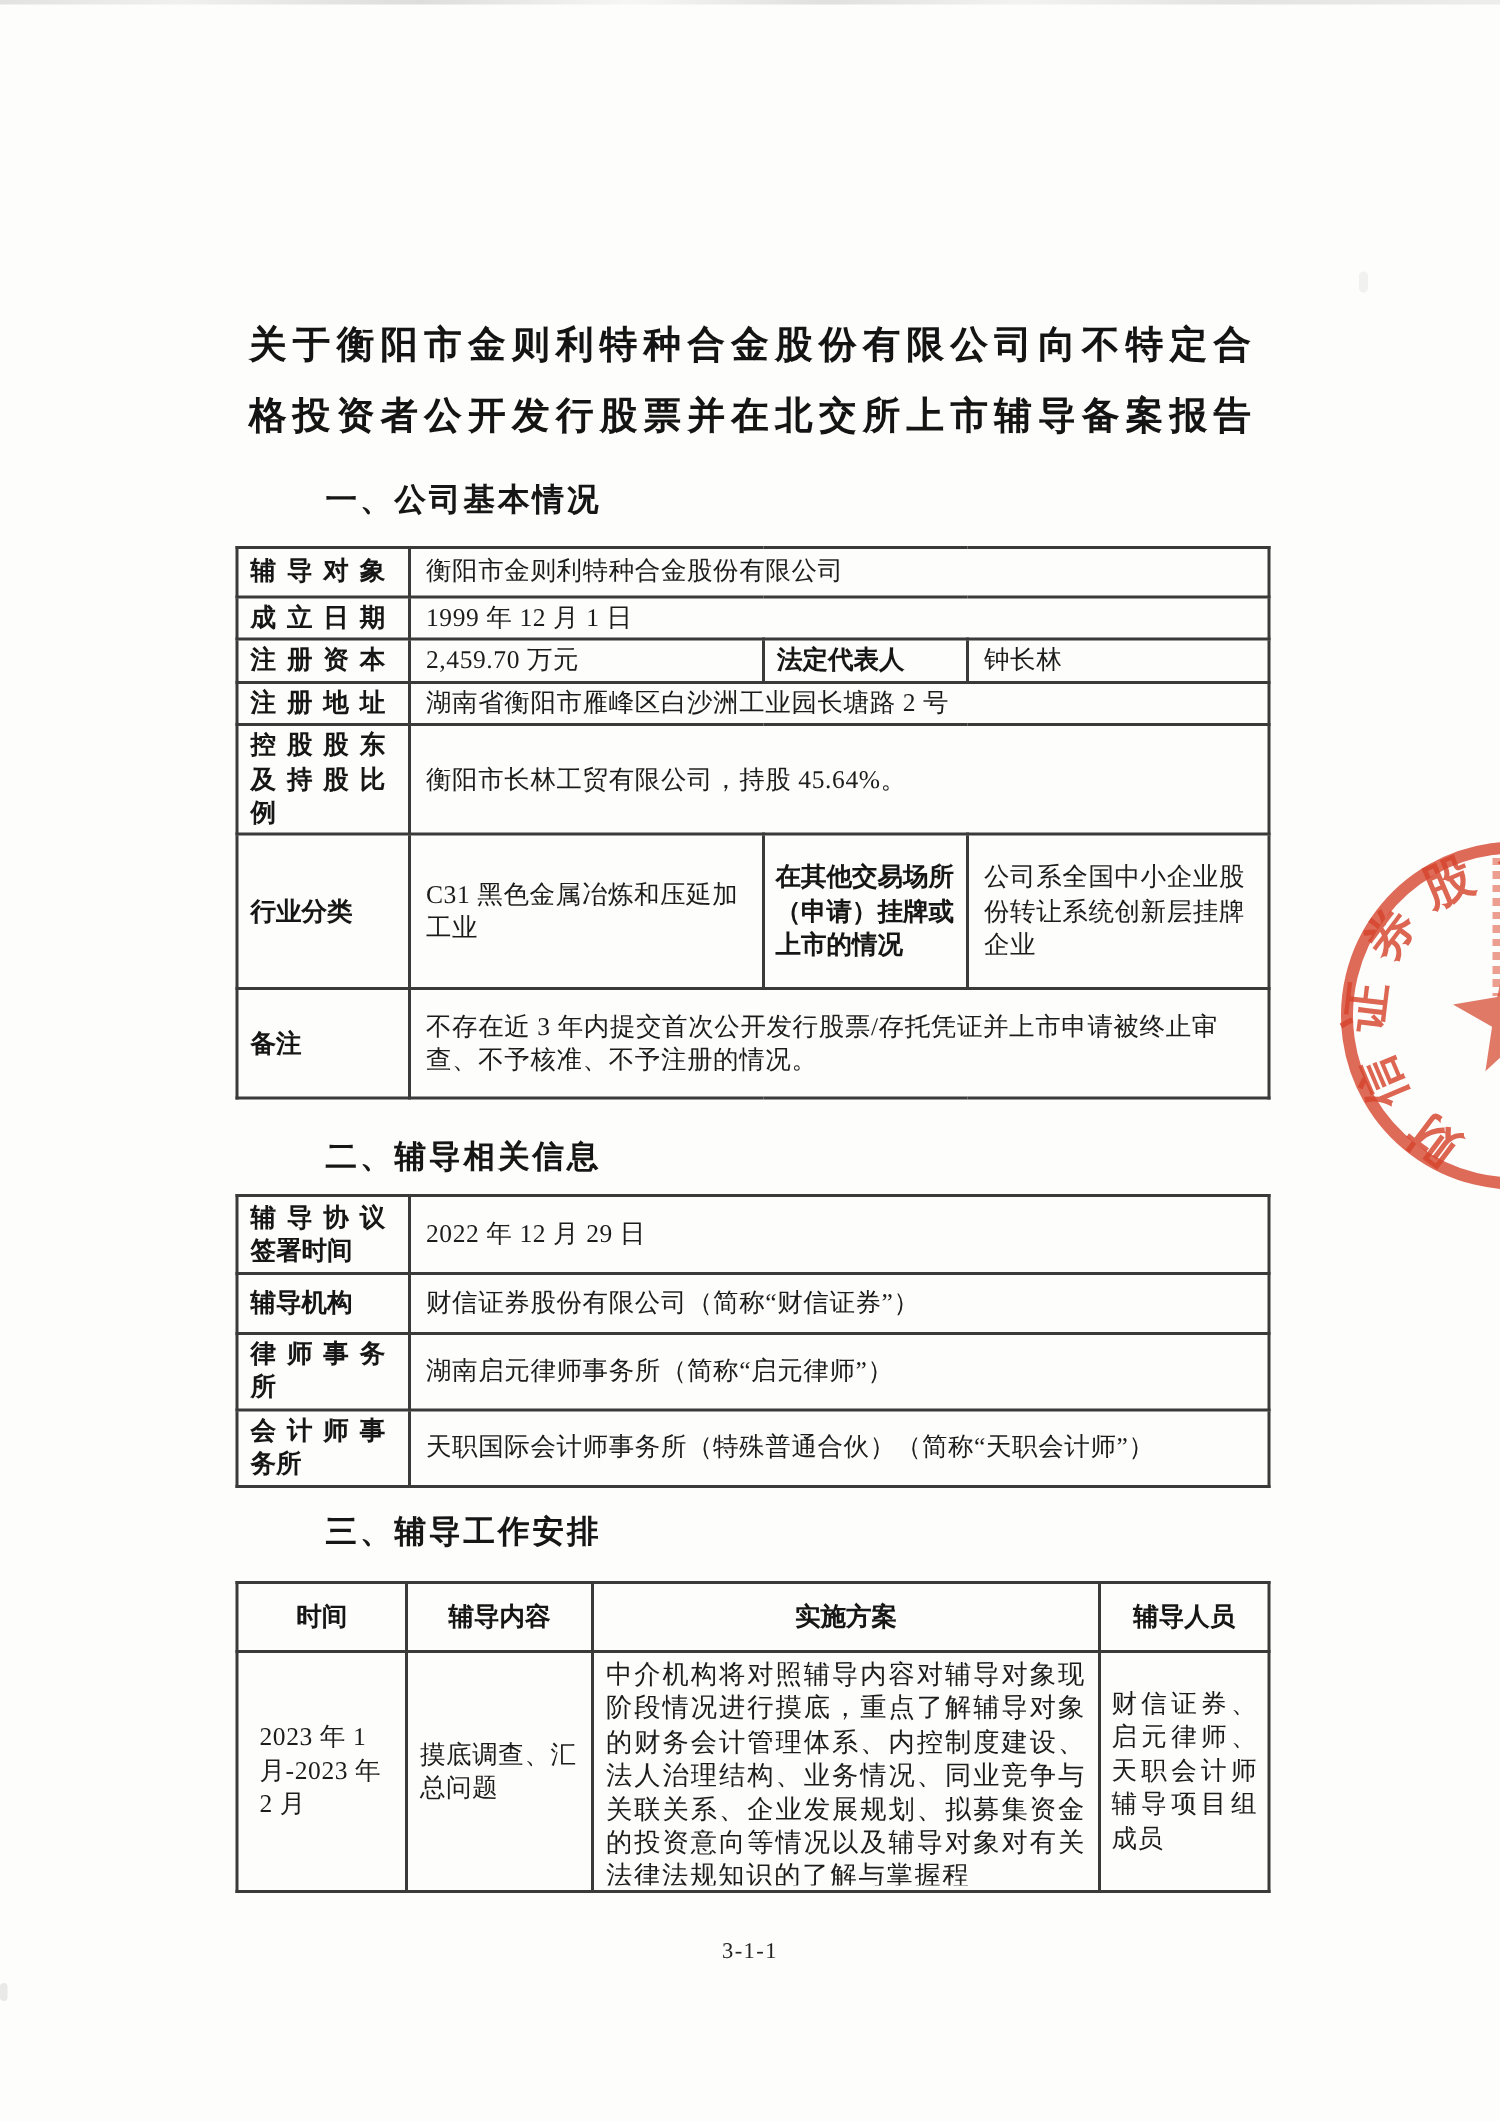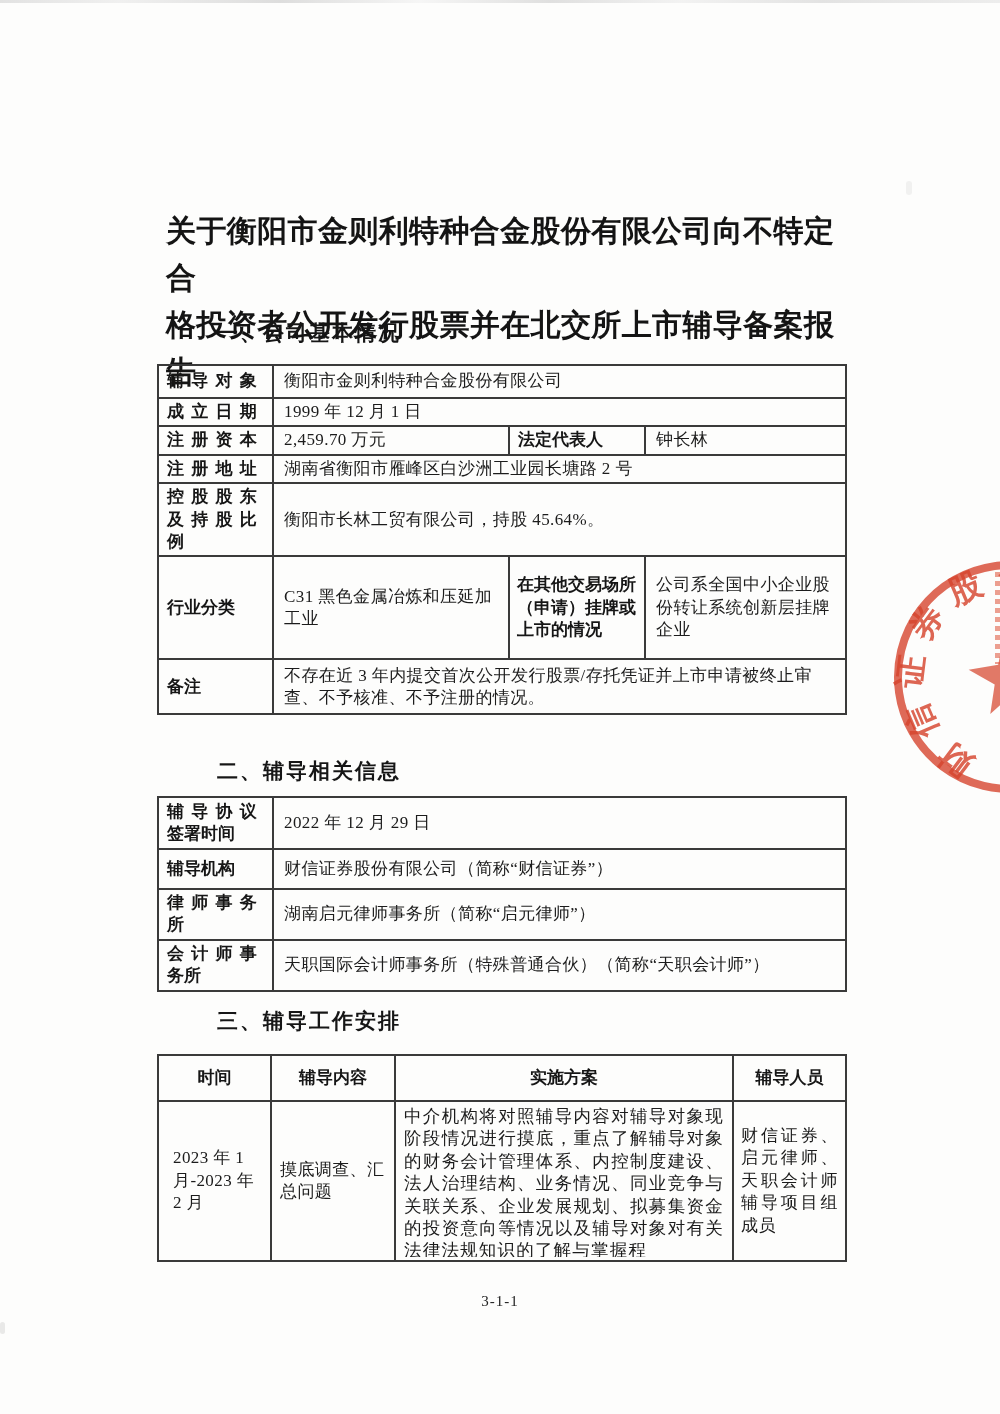--- a/index.html
+++ b/index.html
@@ -10,21 +10,21 @@
   }
   .page{position:absolute;inset:0;}
   .scan-top{
     position:absolute;left:0;top:0;width:100%;height:3px;opacity:.5;
     background:linear-gradient(90deg,#c7c7c7 0%,#e3e3e3 12%,#bdbdbd 28%,#efefef 42%,#c2c2c2 55%,#e8e8e8 68%,#c9c9c9 82%,#dddddd 100%);
   }
   .scan-dot{position:absolute;background:#9a9a9a;border-radius:3px;}
   .title{
     position:absolute;left:166px;top:207px;width:668px;
     font-family:"Liberation Sans","DejaVu Sans",sans-serif;
-    font-weight:700;font-size:30px;line-height:47px;color:#141414;
+    font-weight:700;font-size:25px;line-height:47px;color:#141414;
   }
   .title-line{text-align:justify;text-align-last:justify;}
   .heading{
     position:absolute;left:217px;
     font-family:"Liberation Sans","DejaVu Sans",sans-serif;
     font-weight:700;font-size:21px;color:#161616;letter-spacing:2px;white-space:nowrap;
   }
   #h-company{top:319px;}
   #h-guidance{top:757px;}
   #h-plan{top:1007px;}
@@ -100,21 +100,21 @@
       <tr style="height:72px">
         <td class="lbl">控 股 股 东 及 持 股 比 例</td>
         <td class="val" colspan="3">衡阳市长林工贸有限公司，持股 45.64%。</td>
       </tr>
       <tr style="height:103px">
         <td class="lbl">行业分类</td>
         <td class="val">C31 黑色金属冶炼和压延加工业</td>
         <td class="lbl" style="word-spacing:0;padding:2px 7px;">在其他交易场所（申请）挂牌或上市的情况</td>
         <td class="val">公司系全国中小企业股份转让系统创新层挂牌企业</td>
       </tr>
-      <tr style="height:55px">
+      <tr style="height:73px">
         <td class="lbl">备注</td>
         <td class="val cell-remark" colspan="3">不存在近 3 年内提交首次公开发行股票/存托凭证并上市申请被终止审查、不予核准、不予注册的情况。</td>
       </tr>
     </tbody>
   </table>
 
   <div class="heading" id="h-guidance">二、辅导相关信息</div>
 
   <table class="tbl" id="t-guidance">
     <colgroup>

